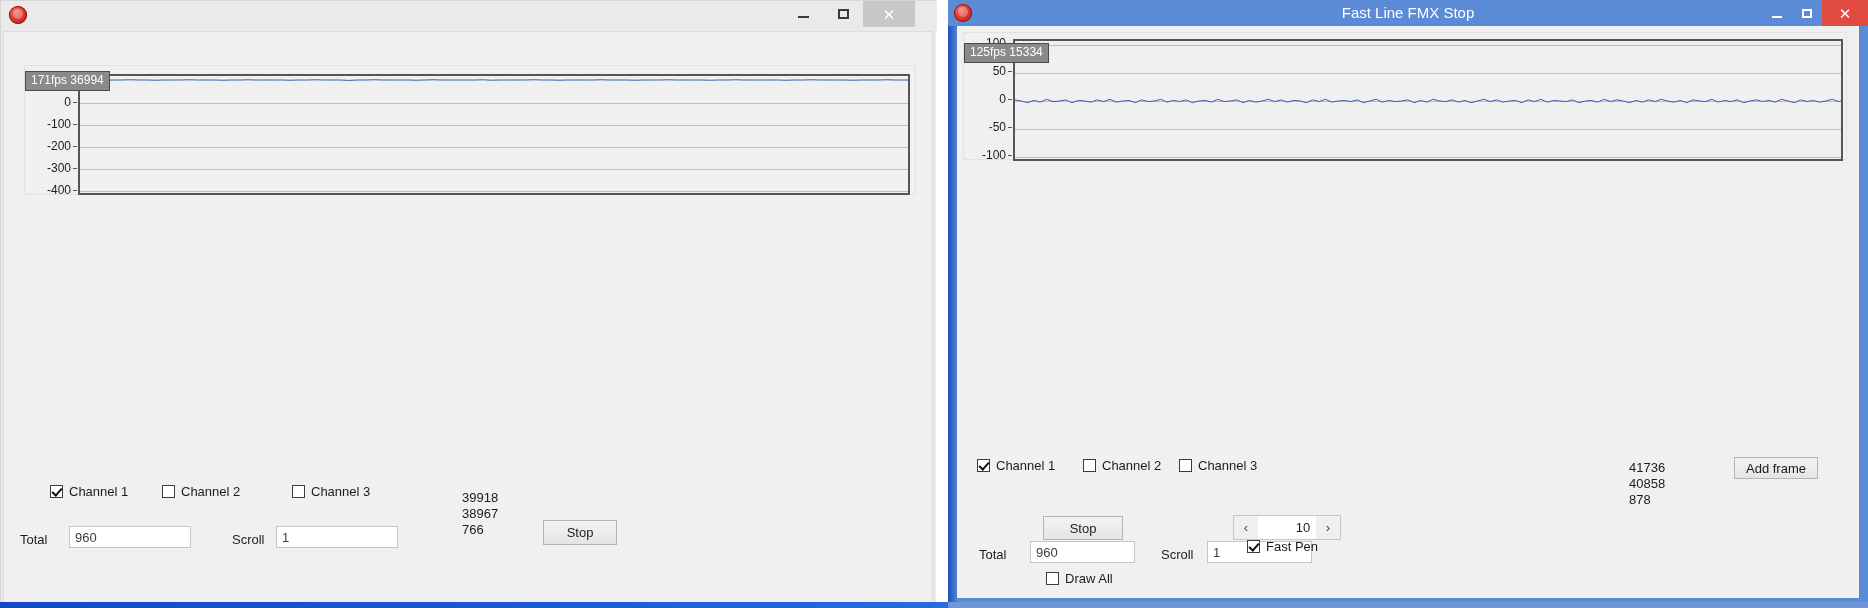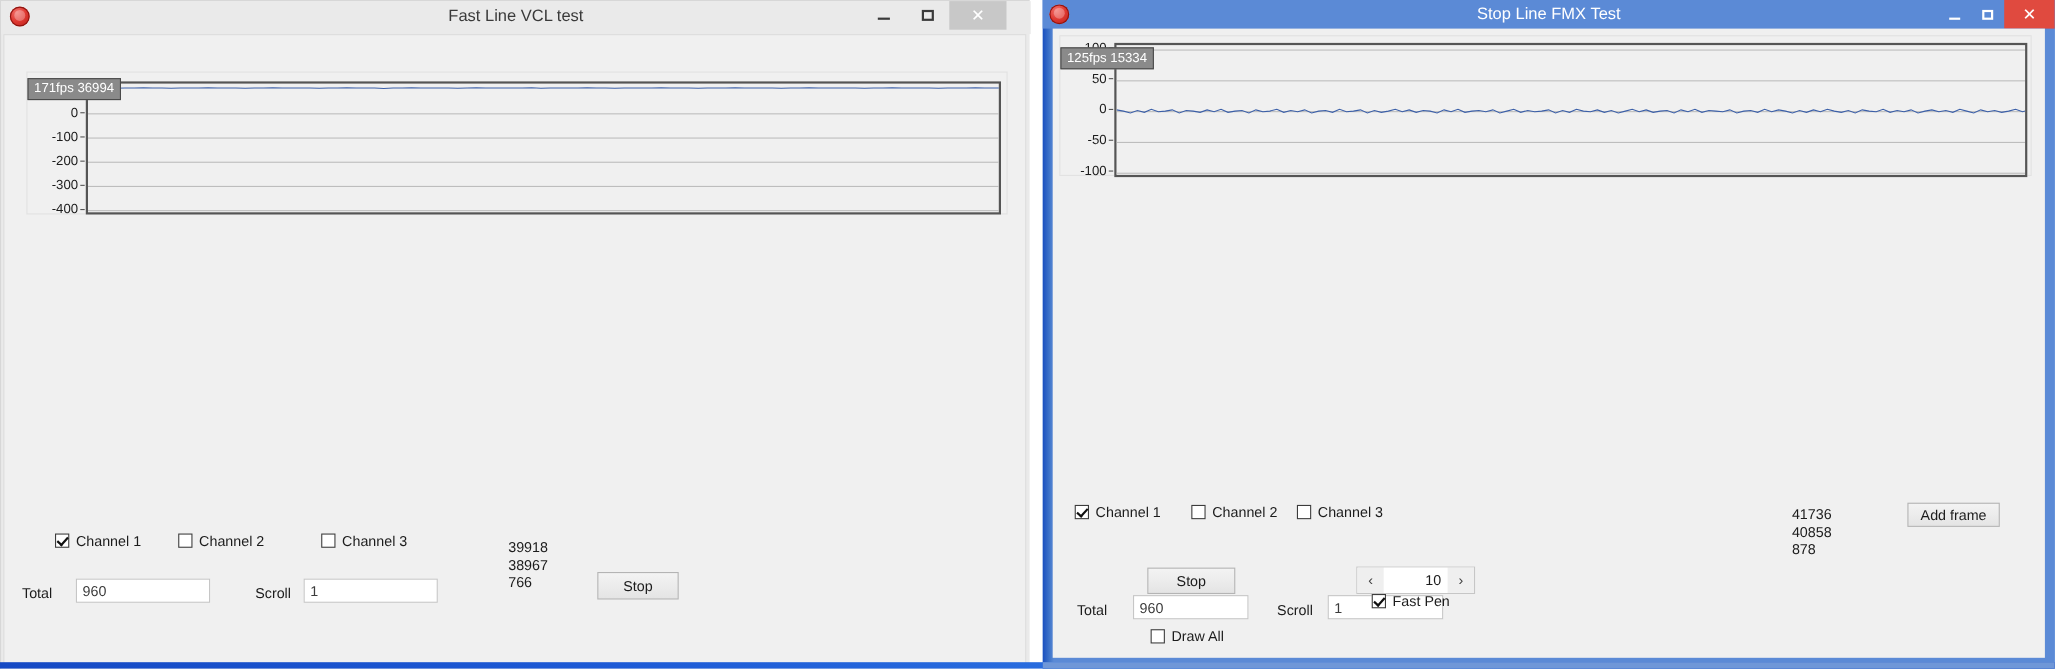--- a/index.html
+++ b/index.html
@@ -333,21 +333,20 @@
 <body>
 
 <div id="root">
 
   <div id="win-left">
 
     <div id="win-left-titlebar">
       <div id="win-left-icon">
         <div class="app-icon-circle"></div>
       </div>
-      <div id="win-left-title">Fast Line VCL test</div>
       <div class="wincontrols-left">
         <div class="wbtn">
           <div class="glyph-min"></div>
         </div>
         <div class="wbtn">
           <div class="glyph-max"></div>
         </div>
         <div class="wbtn wbtn-close-grey">
           <div class="glyph-x">✕</div>
         </div>
@@ -416,21 +415,21 @@
     </div>
   </div>
 
   <div id="win-right">
     <div id="win-right-frame">
 
       <div id="win-right-titlebar">
         <div id="win-right-icon">
           <div class="app-icon-circle"></div>
         </div>
-        <div id="win-right-title">Stop Line FMX Test</div>
+        <div id="win-right-title">Fast Line FMX Stop</div>
         <div class="wincontrols-right">
           <div class="wbtn-r">
             <div class="glyph-min-w"></div>
           </div>
           <div class="wbtn-r">
             <div class="glyph-max-w"></div>
           </div>
           <div class="wbtn-r wbtn-close-red">
             <div class="glyph-x">✕</div>
           </div>

